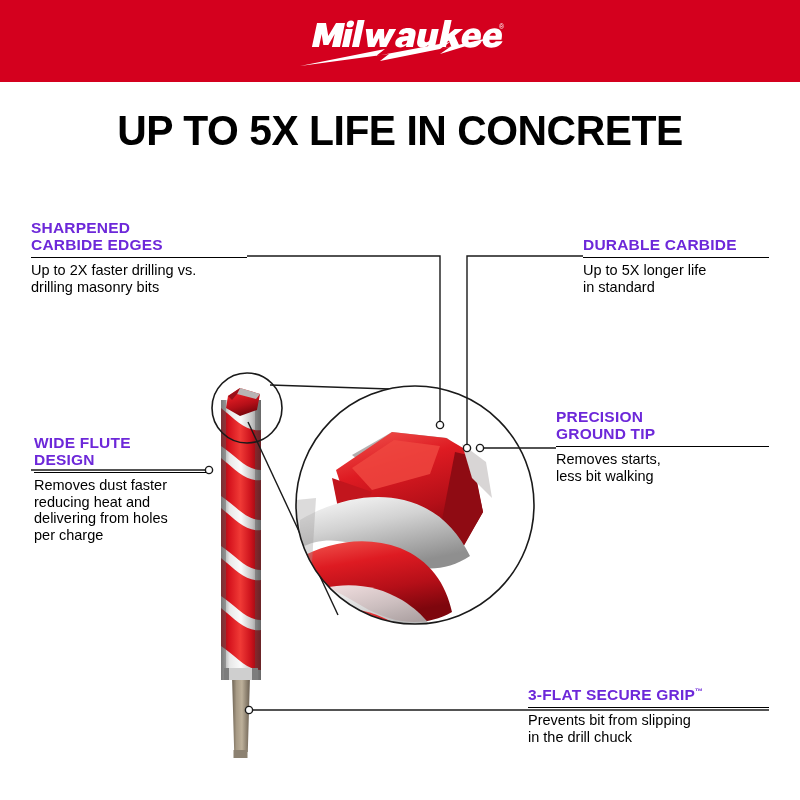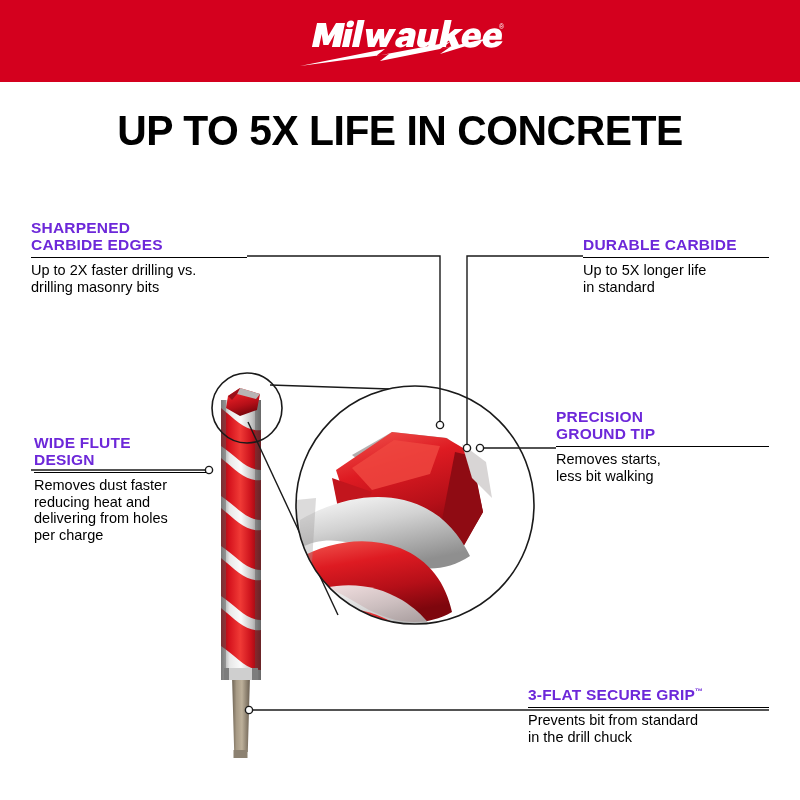--- a/index.html
+++ b/index.html
@@ -327,18 +327,18 @@
       <div>per charge</div>
     </div>
   </div>
 
   <div class="callout align-right" id="callout-grip">
     <div class="c-head">
       <div><span>3-FLAT SECURE GRIP</span><span class="tm">™</span></div>
     </div>
     <div class="c-rule"></div>
     <div class="c-body">
-      <div>Prevents bit from standard</div>
+      <div>Prevents bit from slipping</div>
       <div>in the drill chuck</div>
     </div>
   </div>
 
 </div>
 
 </body></html>

